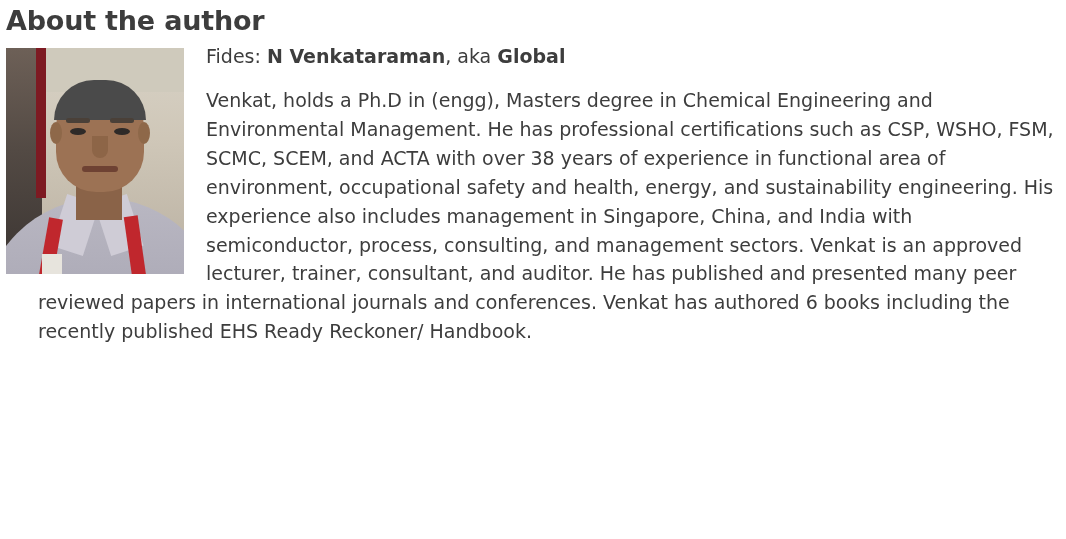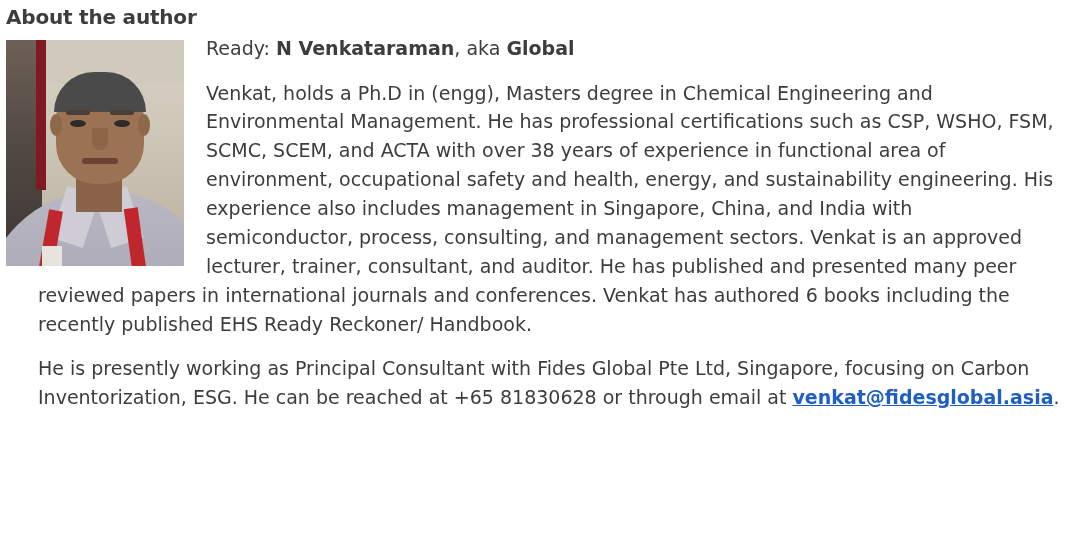--- a/index.html
+++ b/index.html
@@ -15,21 +15,21 @@
     overflow: hidden;
   }
   .page {
     position: relative;
     width: 1066px;
     height: 539px;
     box-sizing: border-box;
     padding: 0 6px;
   }
   .heading {
-    font-size: 20px;
+    font-size: 27px;
     font-weight: bold;
     color: #3d3d3d;
     letter-spacing: -0.2px;
     margin: 6px 0 6px 0;
     line-height: 1.1;
   }
   .photo {
     float: left;
     width: 178px;
     height: 226px;
@@ -150,24 +150,21 @@
     <div class="eye-l"></div>
     <div class="eye-r"></div>
     <div class="nose"></div>
     <div class="mouth"></div>
     <div class="lanyard-l"></div>
     <div class="lanyard-r"></div>
     <div class="badge"></div>
   </div>
 
   <p class="lead">
-    <span>Ready: </span><b>N Venkataraman</b><span>, aka </span><b>Global</b>
+    <span>Fides: </span><b>N Venkataraman</b><span>, aka </span><b>Global</b>
   </p>
 
   <p class="para">Venkat, holds a Ph.D in (engg), Masters degree in Chemical Engineering and Environmental Management. He has professional certifications such as CSP, WSHO, FSM, SCMC, SCEM, and ACTA  with over 38 years of experience in functional area of environment, occupational safety and health, energy, and sustainability engineering. His experience also includes management in Singapore, China, and India with semiconductor, process, consulting, and management sectors.  Venkat is an approved lecturer, trainer, consultant, and auditor. He has published and presented many peer reviewed papers in international journals and conferences. Venkat has authored 6 books including the recently published EHS Ready Reckoner/ Handbook.</p>
 
   <div class="clearer"></div>
 
-  <p class="para para-tail">
-    <span>He is presently working as Principal Consultant with Fides Global Pte Ltd, Singapore, focusing on Carbon Inventorization, ESG. He can be reached at +65 81830628 or through email at </span><a class="email" href="#">venkat@fidesglobal.asia</a><span>.</span>
-  </p>
 
 </div>
 
 </body></html>

